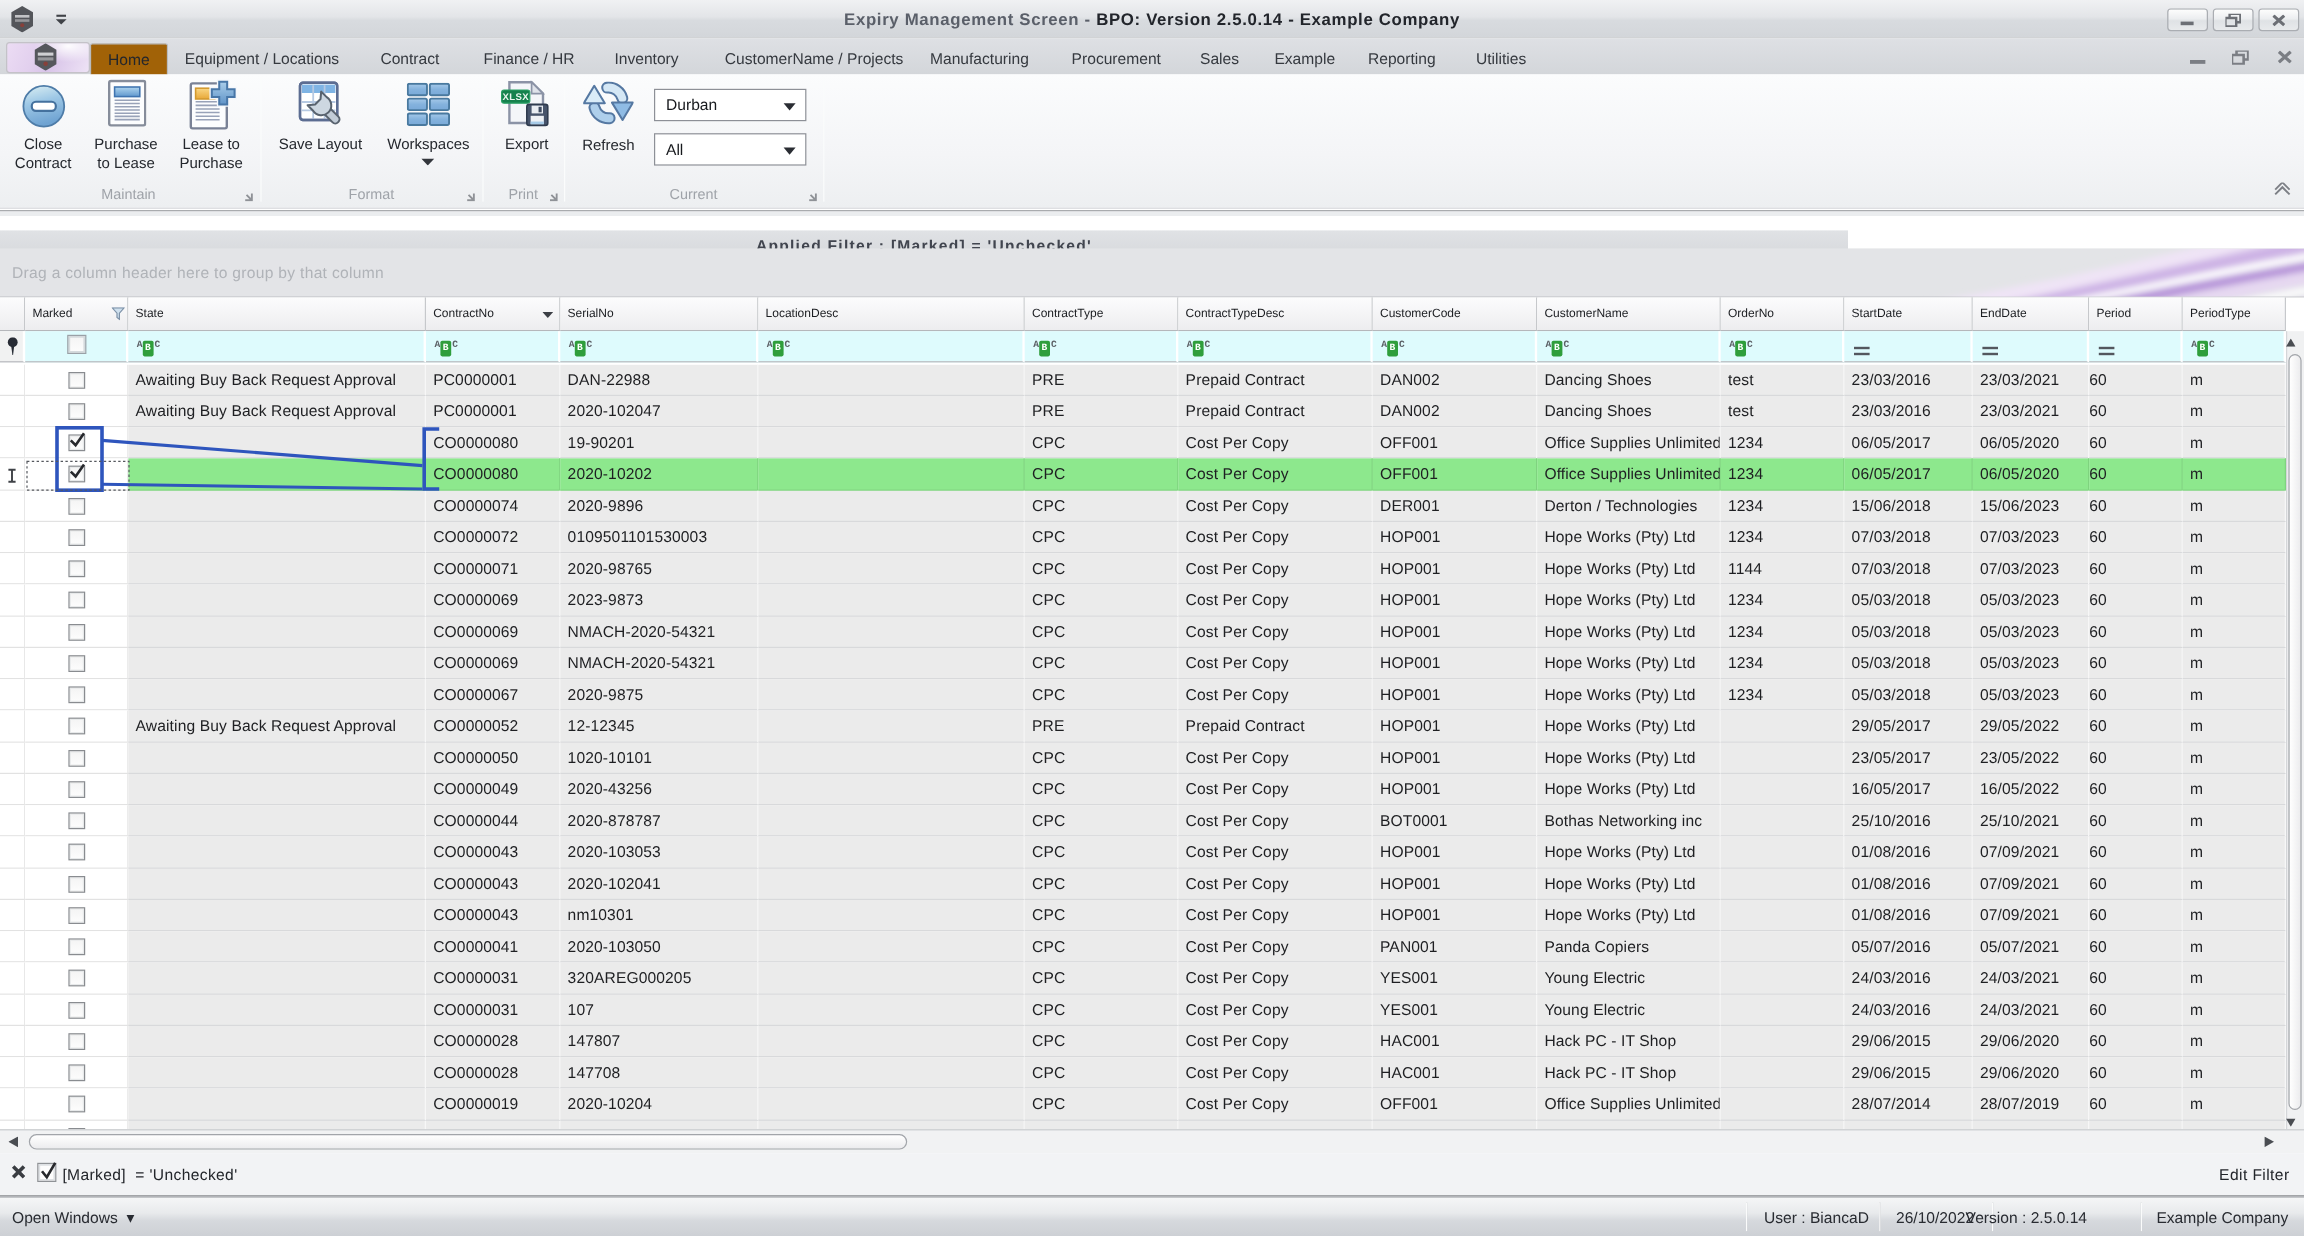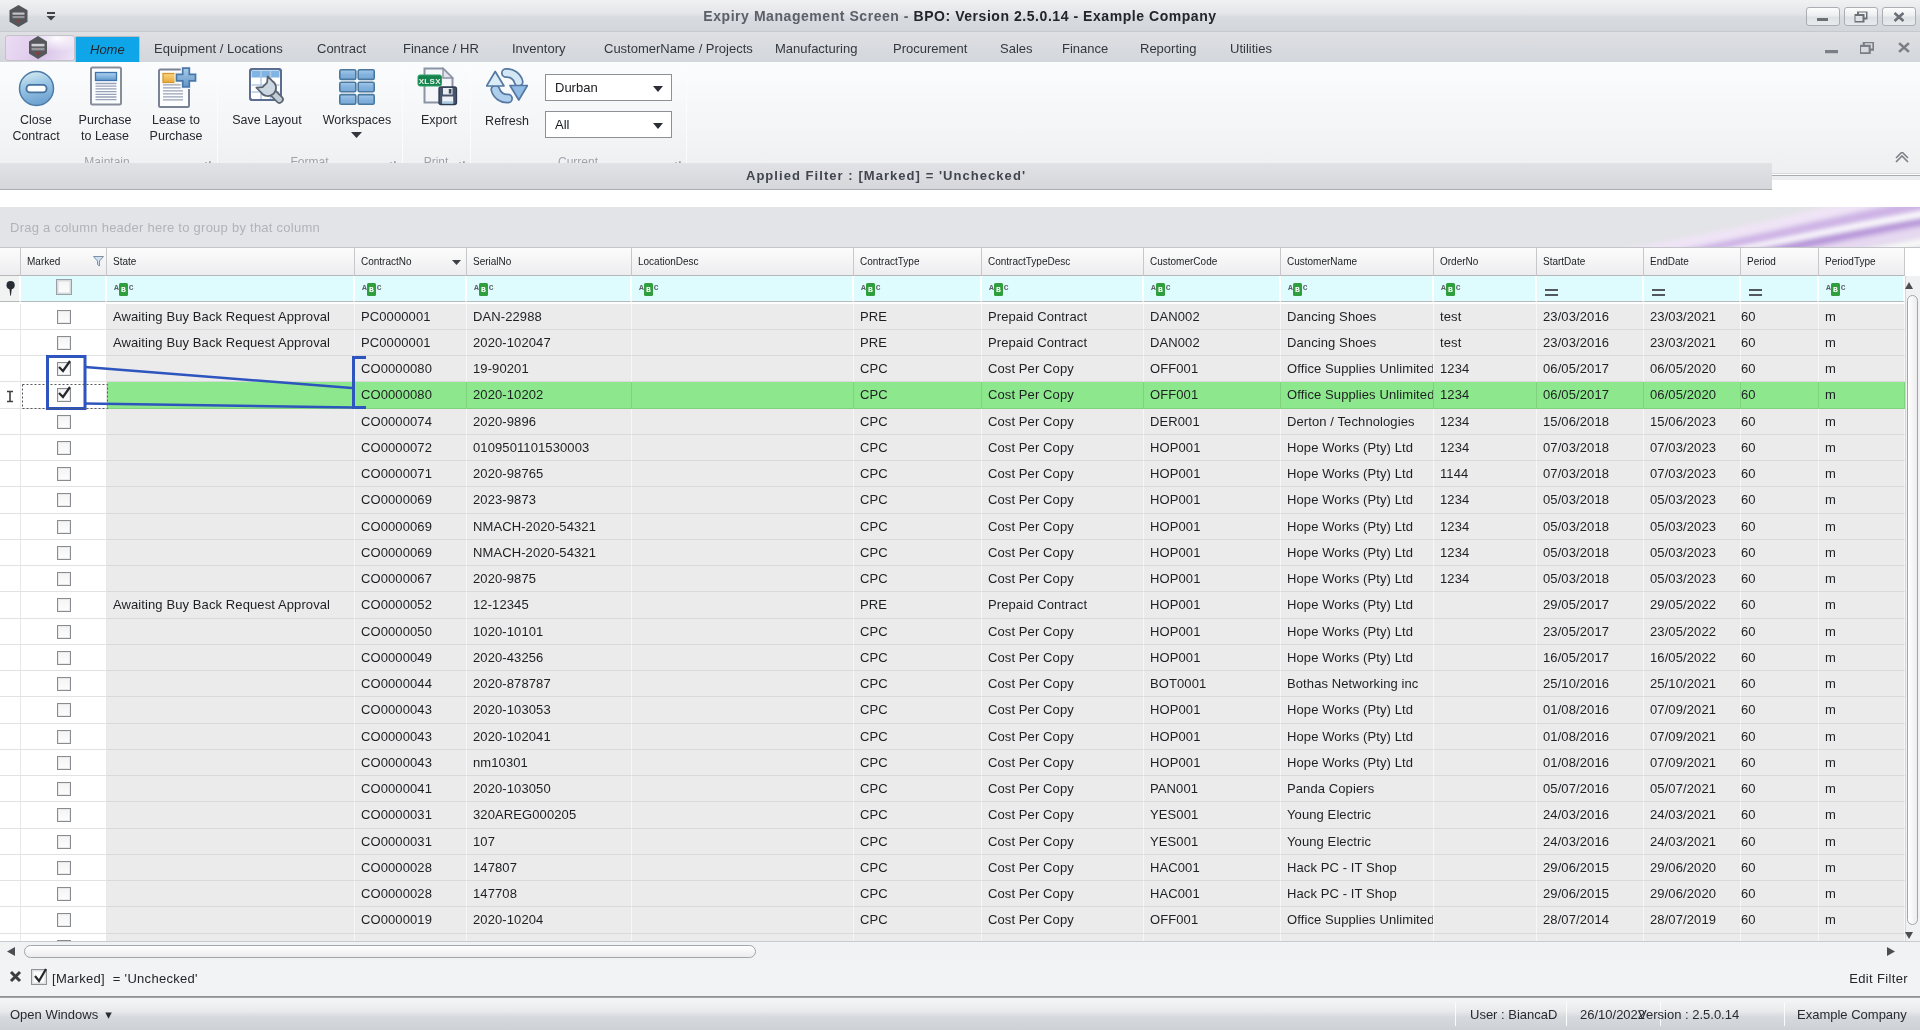--- a/index.html
+++ b/index.html
@@ -17,38 +17,38 @@
   background:linear-gradient(#fdfdfd, #eceef0 45%, #dfe2e5 55%, #e8eaec); }
 .winbtn svg { position:absolute; left:50%; top:50%; transform:translate(-50%,-50%); }
 
 
 #tabrow { left:0; top:32px; width:1920px; height:30px; background:linear-gradient(#dee0e4, #d3d6da); }
 #appbtn { left:5px; top:35px; width:70px; height:26px; border:1px solid #c4c2c8; border-radius:3px;
   background:
    radial-gradient(ellipse 60% 80% at 75% 10%, rgba(255,255,255,.95), rgba(255,255,255,0) 70%),
    linear-gradient(115deg, #ecdcf4 0%, #e2d0ee 35%, #d8c4e8 55%, #eee3f6 100%); }
 .tab { top:36px; height:26px; line-height:26px; padding:0 14px; font-size:13px; color:#35393f; }
-.tab.active { background:#0ea5e9; border:1px solid #b9bcc0; border-bottom:none; border-radius:2px 2px 0 0; color:#23262c;font-style:italic; }
+.tab.active { background:#a16207; border:1px solid #b9bcc0; border-bottom:none; border-radius:2px 2px 0 0; color:#23262c; }
 
 
 
 #ribbon { left:0; top:62px; width:1920px; height:112px; background:linear-gradient(#fbfcfd 0%, #f4f5f7 60%, #edeff1 100%); border-bottom:1px solid #d6d8db; }
 #ribstrip { left:0; top:175px; width:1920px; height:5px; background:#ebedef; border-top:1px solid #a9abae; }
 .rgroup-sep { top:2px; width:1px; height:104px; background:linear-gradient(#e4e6e8, #cfd1d4 50%, #e4e6e8); border-right:1px solid #fbfcfc; }
 .rcap { top:93px; height:16px; text-align:center; font-size:12px; color:#9fa3a9; }
 .launcher { top:96px; width:10px; height:10px; }
 .rbtn-label { text-align:center; font-size:12.5px; color:#25282e; line-height:15.5px; }
 .combo { width:127px; height:27px; border:1px solid #8d9097; background:#fff; font-size:13px; color:#17191d; line-height:25px; padding-left:9px; }
 .combo .arr { position:absolute; right:1px; top:1px; width:23px; height:23px; background:#fff; }
 .combo .arr:after { content:""; position:absolute; left:6px; top:10px; border:5px solid transparent; border-top:6px solid #2a2d33; }
 #chevron { right:10px; top:152px; }
 
 
-#appliedbar { left:0; top:163px; width:1772px; height:27px;
-  background:linear-gradient(#e0e2e5, #d5d7db); border-bottom:1px solid #a9acb0; }
+#appliedbar { left:0; top:192px; width:1540px; height:27px;
+  background:linear-gradient(#e0e2e5, #d5d7db); border-bottom:1px solid #a9acb0;text-decoration:underline; }
 #appliedbar div { width:100%; text-align:center; font-size:13px; letter-spacing:1.05px; font-weight:bold; color:#41454f; line-height:26px; }
 
 
 #groupband { left:0; top:207px; width:1920px; height:41px; background:#e3e4e7; border-bottom:1px solid #c3c5c8; overflow:hidden; }
 #groupband span { position:absolute; left:10px; top:13px; font-size:13px; letter-spacing:0.25px; color:#b0b3b8; }
 
 
 #grid { left:0; top:248px; width:1920px; height:693px; background:#fff; }
 .hdr { position:absolute; top:0; height:28px; background:linear-gradient(#fcfcfd, #ededef); border-right:1px solid #c6c8cb; border-bottom:1px solid #b5b7bb;
   font-size:10px; color:#1b1d21; line-height:27px; padding-left:6px; }
@@ -129,21 +129,21 @@
 </svg>
 <div class="tab active abs" style="left:75px">Home</div>
 <div class="tab abs" style="left:140px">Equipment / Locations</div>
 <div class="tab abs" style="left:303px">Contract</div>
 <div class="tab abs" style="left:389px">Finance / HR</div>
 <div class="tab abs" style="left:498px">Inventory</div>
 <div class="tab abs" style="left:590px">CustomerName / Projects</div>
 <div class="tab abs" style="left:761px">Manufacturing</div>
 <div class="tab abs" style="left:879px">Procurement</div>
 <div class="tab abs" style="left:986px">Sales</div>
-<div class="tab abs" style="left:1048px">Finance</div>
+<div class="tab abs" style="left:1048px">Example</div>
 <div class="tab abs" style="left:1126px">Reporting</div>
 <div class="tab abs" style="left:1216px">Utilities</div>
 <svg class="abs" style="right:82px;top:50px" width="13" height="4" viewBox="0 0 13 4">
     <rect width="13" height="3.2" fill="#7b7e84"></rect>
   </svg>
 <svg class="abs" style="right:46px;top:42px" width="14" height="12" viewBox="0 0 13 11">
     <path d="M3.5 3 L3.5 0 L12.5 0 L12.5 7 L9.5 7 M0 3.5 L9 3.5 L9 10.5 L0 10.5 Z" fill="none" stroke="#7b7e84" stroke-width="2"></path>
   </svg>
 <svg class="abs" style="right:10px;top:42px" width="12" height="11" viewBox="0 0 11 10">
     <path d="M1 1 L10 9 M10 1 L1 9" stroke="#7b7e84" stroke-width="2.4"></path>

